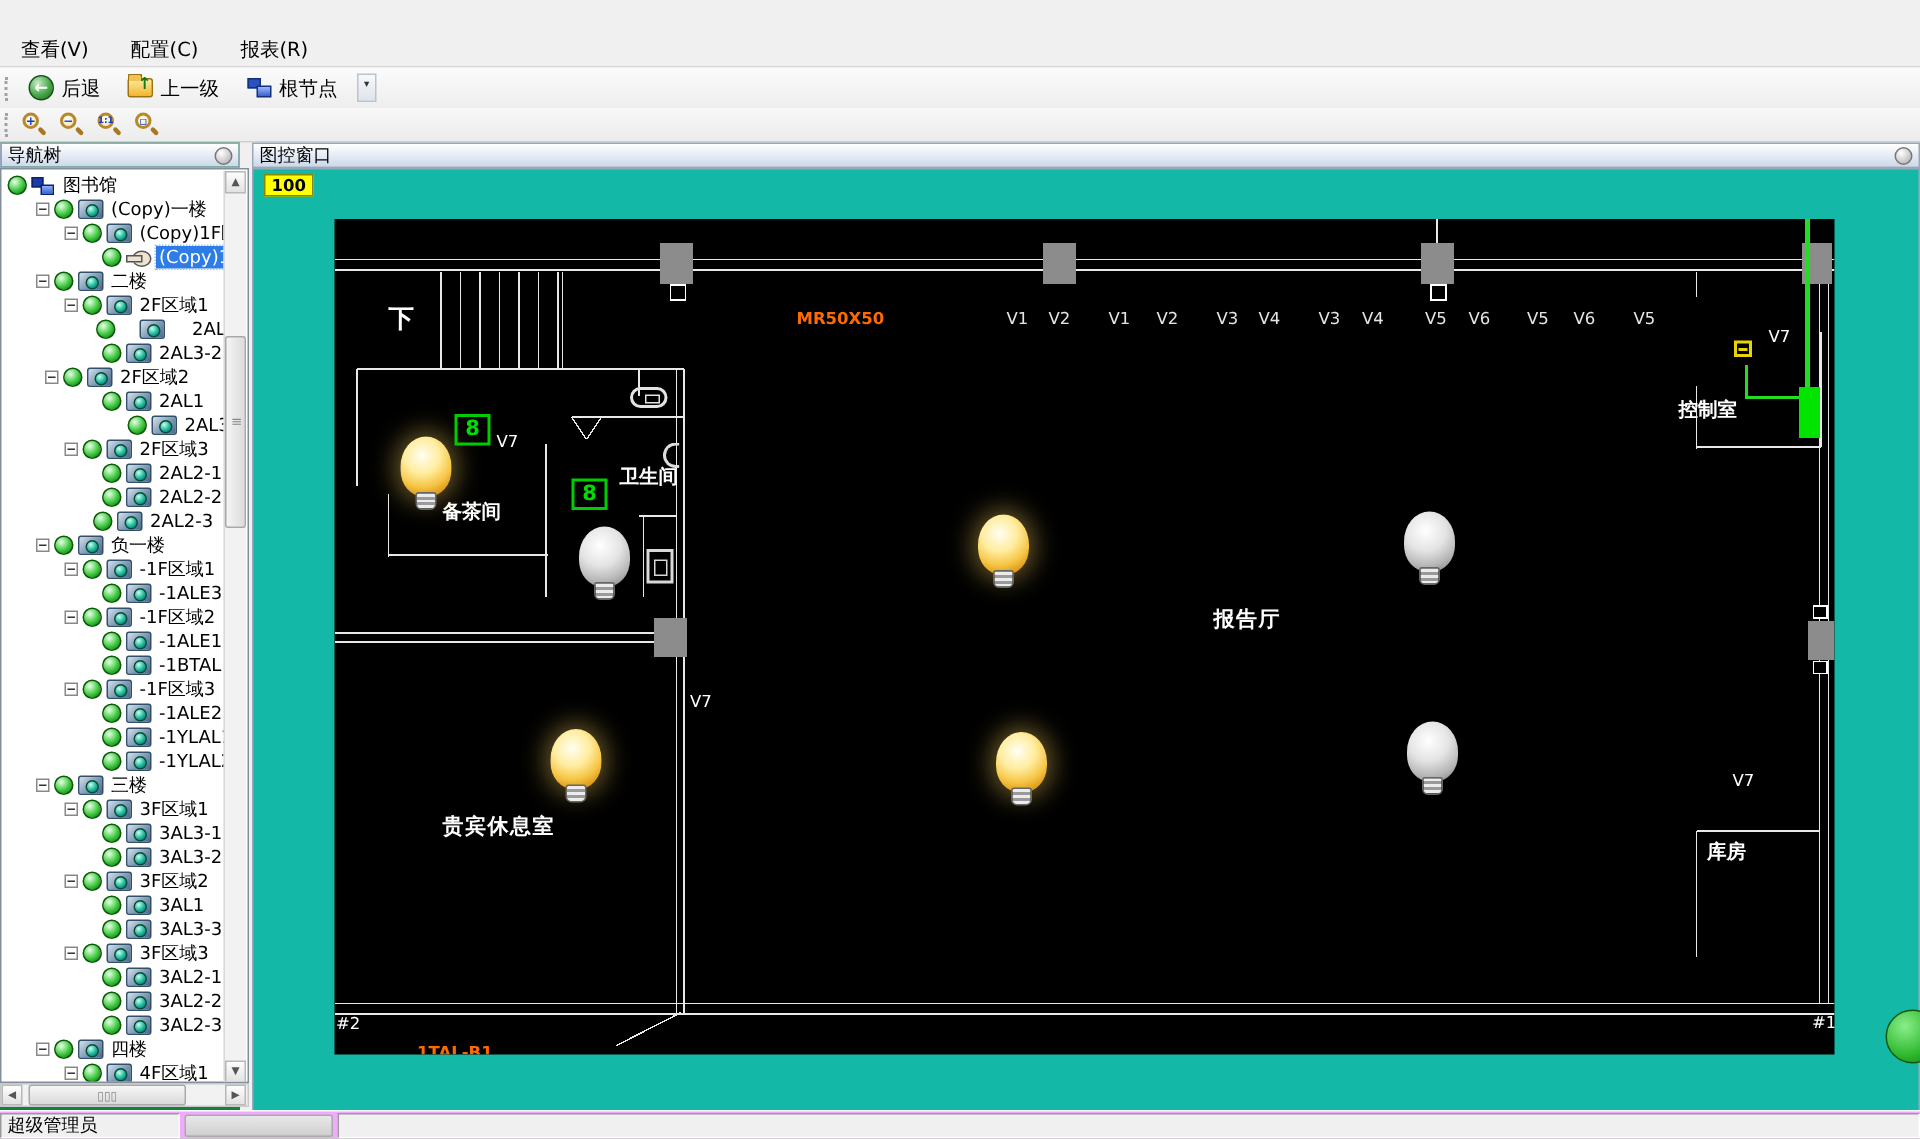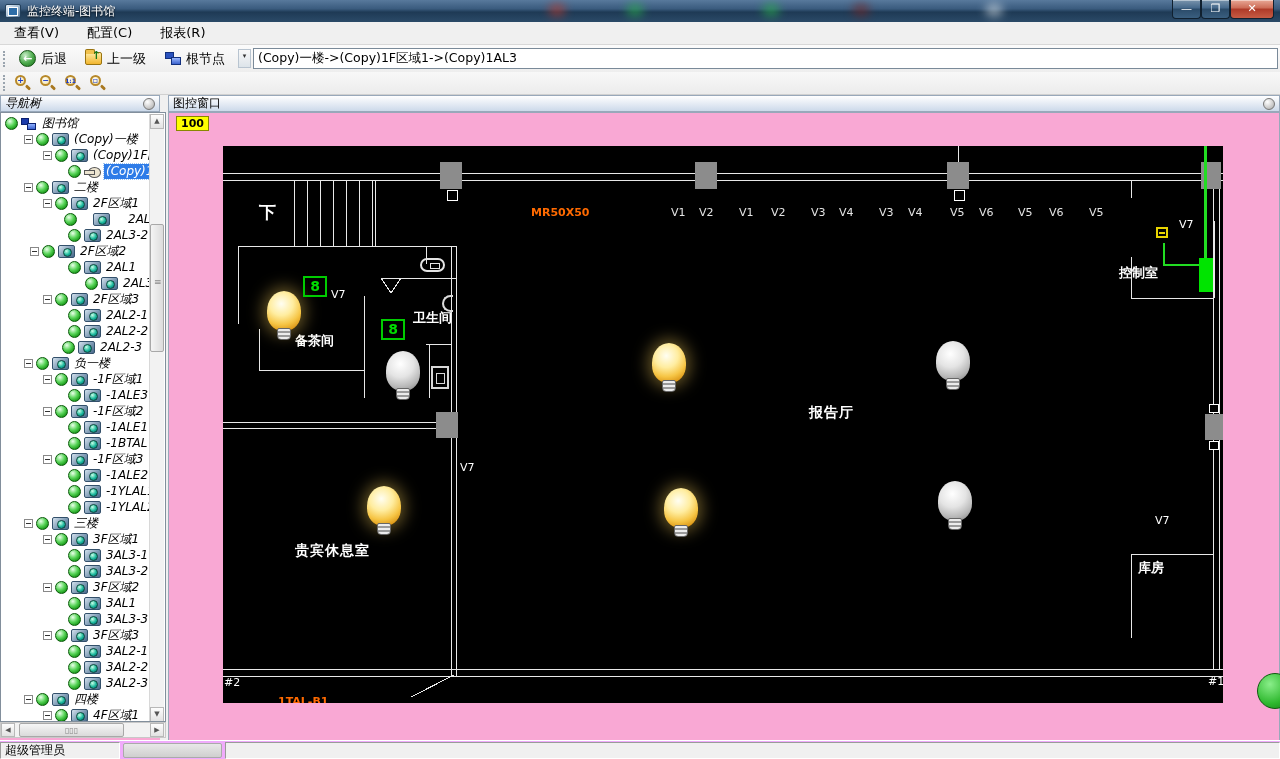--- a/index.html
+++ b/index.html
@@ -51,21 +51,21 @@
     background:radial-gradient(circle at 35% 30%,#fffdf2,#f0e2b0);}
   .mag-handle{position:absolute;left:13px;top:13px;width:6px;height:3px;background:#a87820;border-radius:2px;transform:rotate(45deg);}
   .mag-glyph{position:absolute;left:3px;top:3px;width:11px;text-align:center;font-size:8px;font-weight:bold;color:#1a3acc;line-height:10px;}
 
   
   .panel-header{height:17px;background:linear-gradient(#ffffff,#ccd9ea);border:1px solid #98a8ba;
     font-size:12px;color:#000;display:flex;align-items:center;padding:0 4px;position:relative;}
   .header-ball{position:absolute;right:4px;top:2px;width:12px;height:12px;border-radius:50%;
     background:radial-gradient(circle at 35% 30%,#ffffff,#c2c2c2 70%,#8a8a8a);border:1px solid #777;}
 
-  .navpanel{position:absolute;left:0;top:95px;width:160px;height:645px;background:#f9a8d4;font-style:italic;}
+  .navpanel{position:absolute;left:0;top:95px;width:160px;height:645px;background:#15803d;}
   .tree-wrap{position:absolute;left:0;top:17px;width:166px;height:705px;background:#fff;border:1px solid #828f9c;height:610px;overflow:hidden;}
   .tree{position:absolute;left:0;top:0;width:149px;height:608px;overflow:hidden;padding-top:2px;}
   .trow{display:flex;align-items:center;height:16px;gap:3px;white-space:nowrap;}
   .t-minus{width:9px;height:9px;border:1px solid #888;background:#fff;position:relative;flex:none;}
   .t-minus::after{content:"";position:absolute;left:1px;top:3px;width:5px;height:1px;background:#333;}
   .t-sphere{width:13px;height:13px;border-radius:50%;flex:none;border:1px solid #0a5a0a;
     background:radial-gradient(circle at 35% 30%,#eaffea,#58d458 45%,#1f9e1f 75%,#0c6e0c);}
   .t-cam{width:17px;height:13px;border-radius:2px;flex:none;position:relative;
     background:linear-gradient(135deg,#d4e2ee,#7e9ab4 55%,#48688a);border:1px solid #33506b;}
   .t-cam::after{content:"";position:absolute;width:7px;height:7px;left:4px;top:2px;border-radius:50%;
@@ -85,21 +85,21 @@
   .sb-btn{position:absolute;left:0;width:14px;height:15px;background:linear-gradient(#fdfdfd,#e2e2e2);border:1px solid #b8b8b8;
     font-size:7px;color:#555;text-align:center;line-height:13px;}
   .vthumb{position:absolute;left:0;top:110px;width:14px;height:128px;background:linear-gradient(90deg,#f4f4f4,#dcdcdc);
     border:1px solid #a8a8a8;border-radius:2px;}
   .vthumb::after{content:"≡";position:absolute;left:3px;top:52px;font-size:9px;color:#888;}
   .hscroll{position:absolute;left:0;top:627px;width:166px;height:16px;background:#f2f2f2;border:1px solid #c8c8c8;}
   .hthumb{position:absolute;left:18px;top:0px;width:105px;height:14px;background:linear-gradient(#f6f6f6,#dadada);
     border:1px solid #a8a8a8;border-radius:2px;text-align:center;font-size:8px;color:#888;line-height:13px;}
 
   .mainpanel{position:absolute;left:168px;top:95px;width:1112px;height:650px;}
-  .canvas-area{position:absolute;left:0;top:17px;width:1112px;height:633px;background:#f9a8d4;border:1px solid #98a8ba;}
+  .canvas-area{position:absolute;left:0;top:17px;width:1112px;height:633px;background:#14b8a6;border:1px solid #98a8ba;}
   .zoom-badge{position:absolute;left:7px;top:3px;background:#ffff00;border:1px solid #888800;color:#000;
     font-size:11px;font-weight:bold;padding:0 4px;line-height:13px;}
   .floor-canvas{position:absolute;left:54px;top:33px;width:1000px;height:557px;background:#000;overflow:hidden;}
   #plan-svg{position:absolute;left:0;top:0;}
   .fl-label{position:absolute;color:#fff;font-size:12px;white-space:nowrap;}
   .fl-label.vlab{font-size:11px;color:#e4e4e4;}
   .fl-label.small{font-size:11px;}
   .fl-label.big{font-size:17px;font-weight:bold;}
   .fl-label.room{font-size:13px;font-weight:bold;}
   .fl-label.room-lg{font-size:14px;font-weight:bold;letter-spacing:1px;}
@@ -131,34 +131,20 @@
   .sb-field{position:absolute;top:1px;height:17px;border:1px solid;border-color:#9a9a9a #fff #fff #9a9a9a;background:#f0f0f0;
     font-size:12px;color:#000;padding:0 4px;line-height:15px;}
   .sb-widget{position:absolute;left:123px;top:2px;width:99px;height:15px;border:1px solid #aaa;border-radius:2px;
     background:linear-gradient(#e8e8e8,#cfcfcf);}
 </style>
 </head>
 <body>
 
 <div id="app">
 
-  <div class="titlebar">
-    <span class="blob" style="left:548px;background:#c23a2a"></span>
-    <span class="blob" style="left:626px;background:#2ab84a"></span>
-    <span class="blob" style="left:762px;background:#2ab84a"></span>
-    <span class="blob" style="left:852px;background:#7a2420"></span>
-    <span class="blob" style="left:985px;background:#dfe8ee"></span>
-    <span class="app-icon"></span>
-    <span class="t-title">监控终端-图书馆</span>
-    <div class="winbtns">
-      <div class="winbtn">—</div>
-      <div class="winbtn">❐</div>
-      <div class="winbtn close">✕</div>
-    </div>
-  </div>
 
   <div class="menubar" id="menubar">
       <div class="menu-item">查看(V)</div>
       <div class="menu-item">配置(C)</div>
       <div class="menu-item">报表(R)</div>
     </div>
 
   <div class="toolbar" id="toolbar">
     <span class="grip"></span>
     <span id="tb-buttons" style="display:flex">
@@ -169,21 +155,20 @@
         <div class="tb-btn">
           <span class="icon-folder-up"></span>
           <span>上一级</span>
         </div>
         <div class="tb-btn">
           <span class="icon-root"></span>
           <span>根节点</span>
         </div>
       </span>
     <div class="tb-drop">▾</div>
-    <input class="path-box" readonly="" value="(Copy)一楼-&gt;(Copy)1F区域1-&gt;(Copy)1AL3" style="">
   </div>
 
   <div class="zoombar" id="zoombar">
     <span class="grip"></span>
   <div class="mag-btn">
         <span class="mag-circle"></span>
         <span class="mag-handle"></span>
         <span class="mag-glyph" style="font-size: 8px;">+</span>
       </div>
       <div class="mag-btn">

